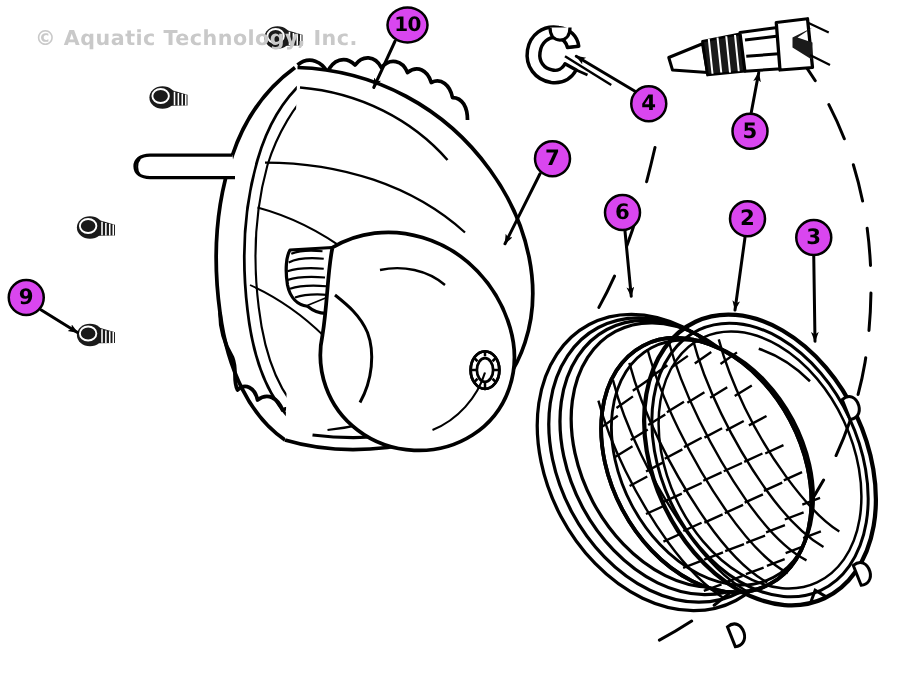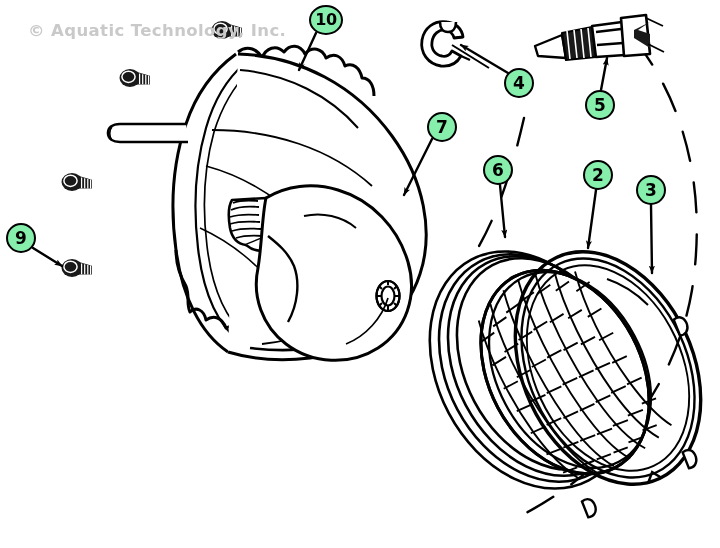--- a/index.html
+++ b/index.html
@@ -39,21 +39,21 @@
     pointer-events: none;
   }
   .callout {
     position: absolute;
     width: 30px;
     height: 30px;
     margin-left: -15px;
     margin-top: -15px;
     border: 2.4px solid #000;
     border-radius: 50%;
-    background: #86efac;
+    background: #d946ef;
     box-sizing: border-box;
     display: flex;
     align-items: center;
     justify-content: center;
     font-family: "DejaVu Sans", sans-serif;
     font-size: 17px;
     font-weight: 700;
     color: #000;
     line-height: 1;
   }

